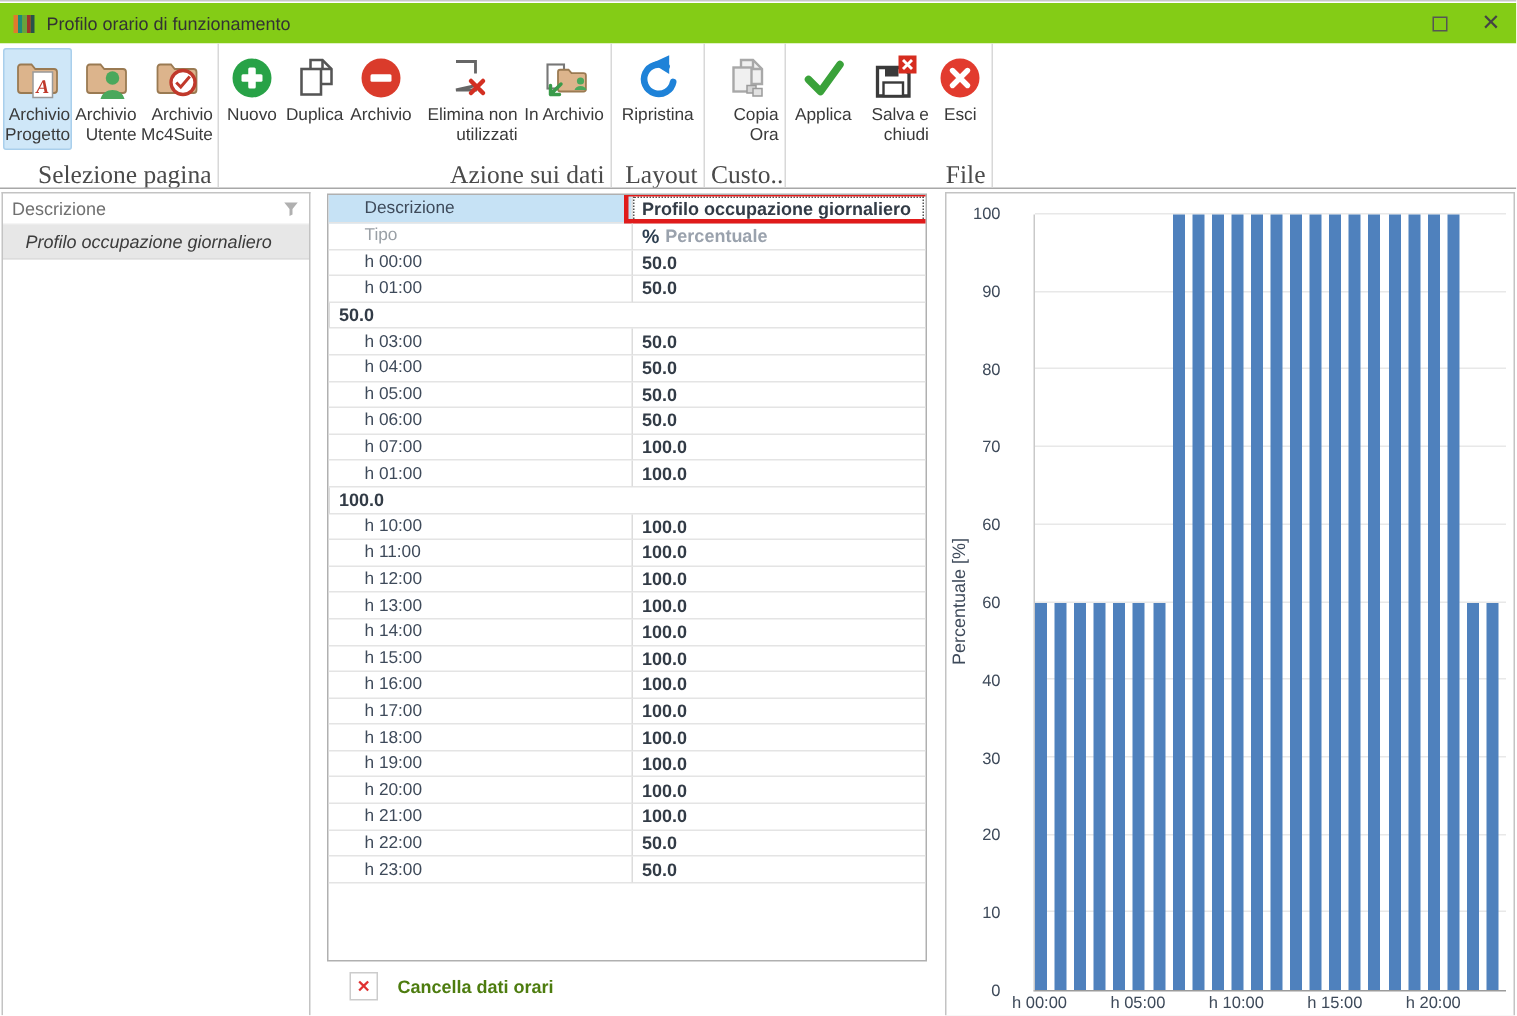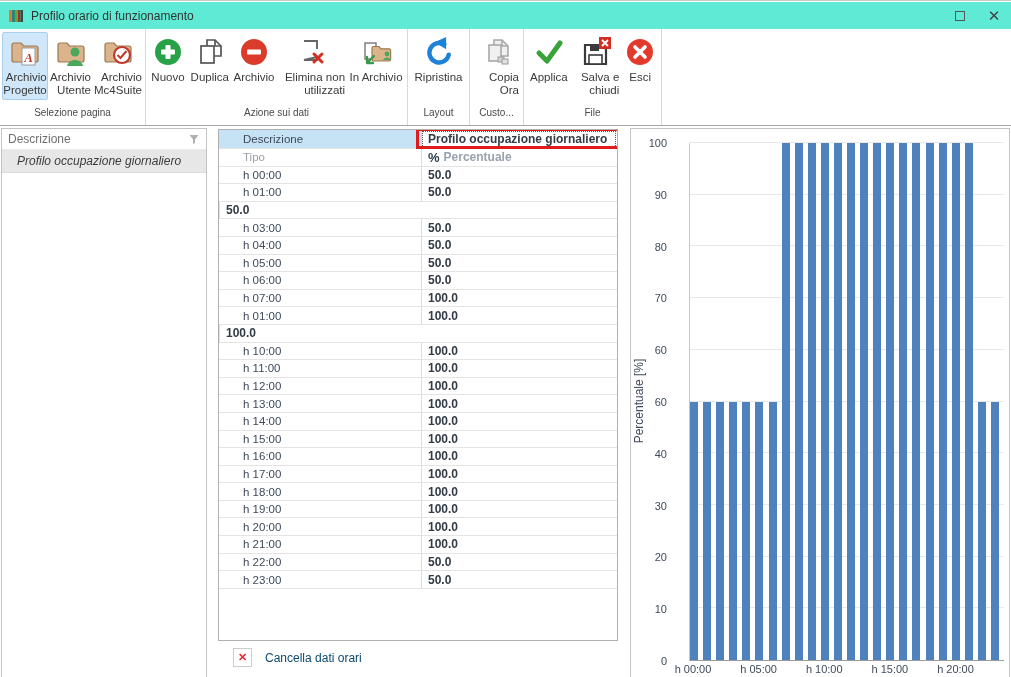--- a/index.html
+++ b/index.html
@@ -1,32 +1,32 @@
 <!DOCTYPE html>
 <html><head>
 <meta charset="utf-8">
 <style>
   * { margin:0; padding:0; box-sizing:border-box; }
   body { font-family:"Liberation Sans", sans-serif; background:#fff; }
   .window { position:relative; width:1011px; height:677px; background:#fff; overflow:hidden; border-top:1px solid #c8c8c8; }
 
   
-  .titlebar { position:absolute; top:1px; left:0; right:0; height:27px; display:flex; align-items:center; background:#5eead4; }
+  .titlebar { position:absolute; top:1px; left:0; right:0; height:27px; display:flex; align-items:center; background:#84cc16; }
   .app-icon { margin-left:8px; width:16px; height:16px; display:flex; }
   .title-text { margin-left:7px; font-size:12px; color:#333; }
   .win-controls { margin-left:auto; display:flex; align-items:center; height:100%; }
   .win-btn { width:34px; height:100%; display:flex; align-items:center; justify-content:center; cursor:default; }
   .max-glyph { width:10px; height:10px; border:1px solid #555; }
   .close-glyph { font-size:15px; color:#444; line-height:10px; }
 
   
   .ribbon { position:absolute; top:28px; left:0; right:0; height:97px; display:flex; border-bottom:1px solid #a8a8a8; background:#fff; }
   .rgroup { display:flex; flex-direction:column; border-right:1px solid #d8d8d8; }
   .rbtns { flex:1; display:flex; align-items:flex-start; justify-content:center; padding:3px 2px 0 2px; }
-  .rgname { height:18px; text-align:center; font-size:10px; color:#4a4a4a; white-space:nowrap; overflow:hidden; padding:0 4px; }
+  .rgname { height:18px; text-align:right; font-size:17px; color:#4a4a4a; white-space:nowrap; overflow:hidden; padding:0 4px;font-family:Liberation Serif, serif; }
   .rbtn { display:flex; flex-direction:column; align-items:center; padding:3px 1px 2px 1px; border:1px solid transparent; border-radius:2px; cursor:default; }
   .rbtn.sel { background:#cfe7f8; border-color:#a9cfec; }
   .ric { width:32px; height:32px; flex:none; }
   .rlbl { font-size:11.5px; color:#3a3a3a; text-align:right; line-height:13px; margin-top:3px; }
 
   
   .sidebar { position:absolute; left:1px; top:127px; width:206px; bottom:0; border-top:1px solid #c3c3c3; border-right:1px solid #c3c3c3; border-left:1px solid #c3c3c3; background:#fff; }
   .sb-header { height:21px; display:flex; align-items:center; padding:0 6px; font-size:12px; color:#707070; border-bottom:1px solid #ececec; }
   .sb-filter { margin-left:auto; display:flex; }
   .sb-item { height:23px; background:#e7e7e7; display:flex; align-items:center; padding-left:15px; font-size:12px; font-style:italic; color:#3c3c3c; border-bottom:1px solid #dcdcdc; }
@@ -42,21 +42,21 @@
   .pvalue { flex:1; border-left:1px solid #dcdcdc; padding-left:6px; position:relative; }
   .pvaltext { font-size:12px; font-weight:bold; color:#323b46; }
   .psym { font-size:13px; font-weight:bold; color:#2c3e50; margin-right:4px; }
   .pmutedval { font-size:12px; font-weight:bold; color:#9aa2ad; }
   .pvalue.focused { outline:1px dotted #555; outline-offset:-2px; }
   .red-annotation { position:absolute; left:-6px; right:-6px; top:-2px; bottom:-1px; border:3px solid #e01b1b; pointer-events:none; }
 
   
   .footer-btn { position:absolute; left:233px; top:647px; display:flex; align-items:center; cursor:default; }
   .fb-icon { width:19px; height:19px; border:1px solid #cccccc; background:#fff; display:flex; align-items:center; justify-content:center; font-size:11px; font-weight:bold; color:#e03131; }
-  .fb-label { margin-left:13px; font-size:12px; color:#0c4a6e; }
+  .fb-label { margin-left:13px; font-size:12px; color:#4d7c0f;font-weight:bold; }
 
   
   .chart-panel { position:absolute; left:630px; top:127px; width:380px; height:550px; border:1px solid #c3c3c3; background:#fff; }
   .ylab { position:absolute; left:-62px; top:265px; width:140px; text-align:center; font-size:12px; color:#3e4a5a; transform:rotate(-90deg); }
   .yaxis { position:absolute; left:0; top:14px; bottom:16px; width:46px; }
   .ytick { position:absolute; right:10px; font-size:11px; color:#3e4a5a; }
   .plot { position:absolute; left:58px; right:5px; top:14px; bottom:16px; border-left:1px solid #c9c9c9; border-bottom:1px solid #9b9b9b; }
   .gridline { position:absolute; left:0; right:0; height:1px; background:#e8e8e8; }
   .bar { position:absolute; bottom:0; width:8px; }
   .xaxis { position:absolute; left:58px; right:5px; bottom:0; height:15px; }

